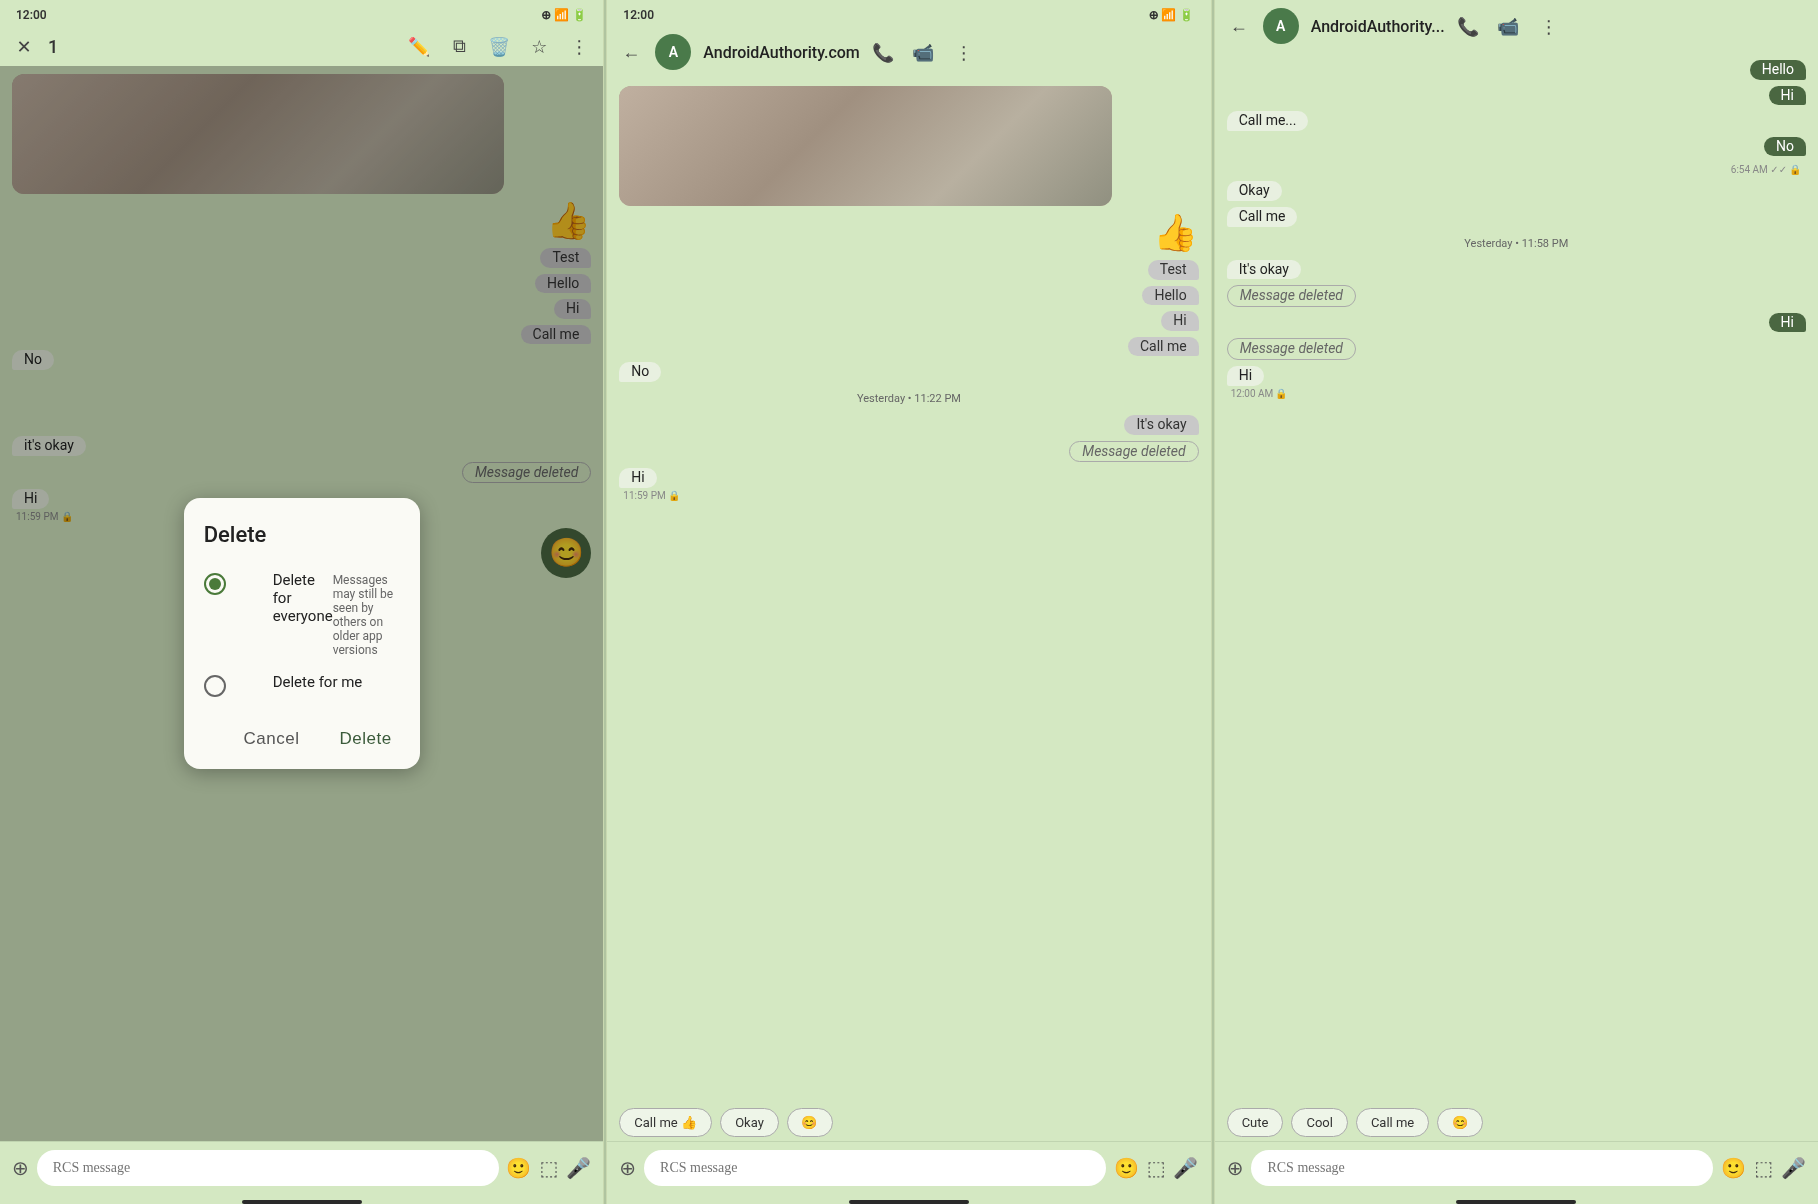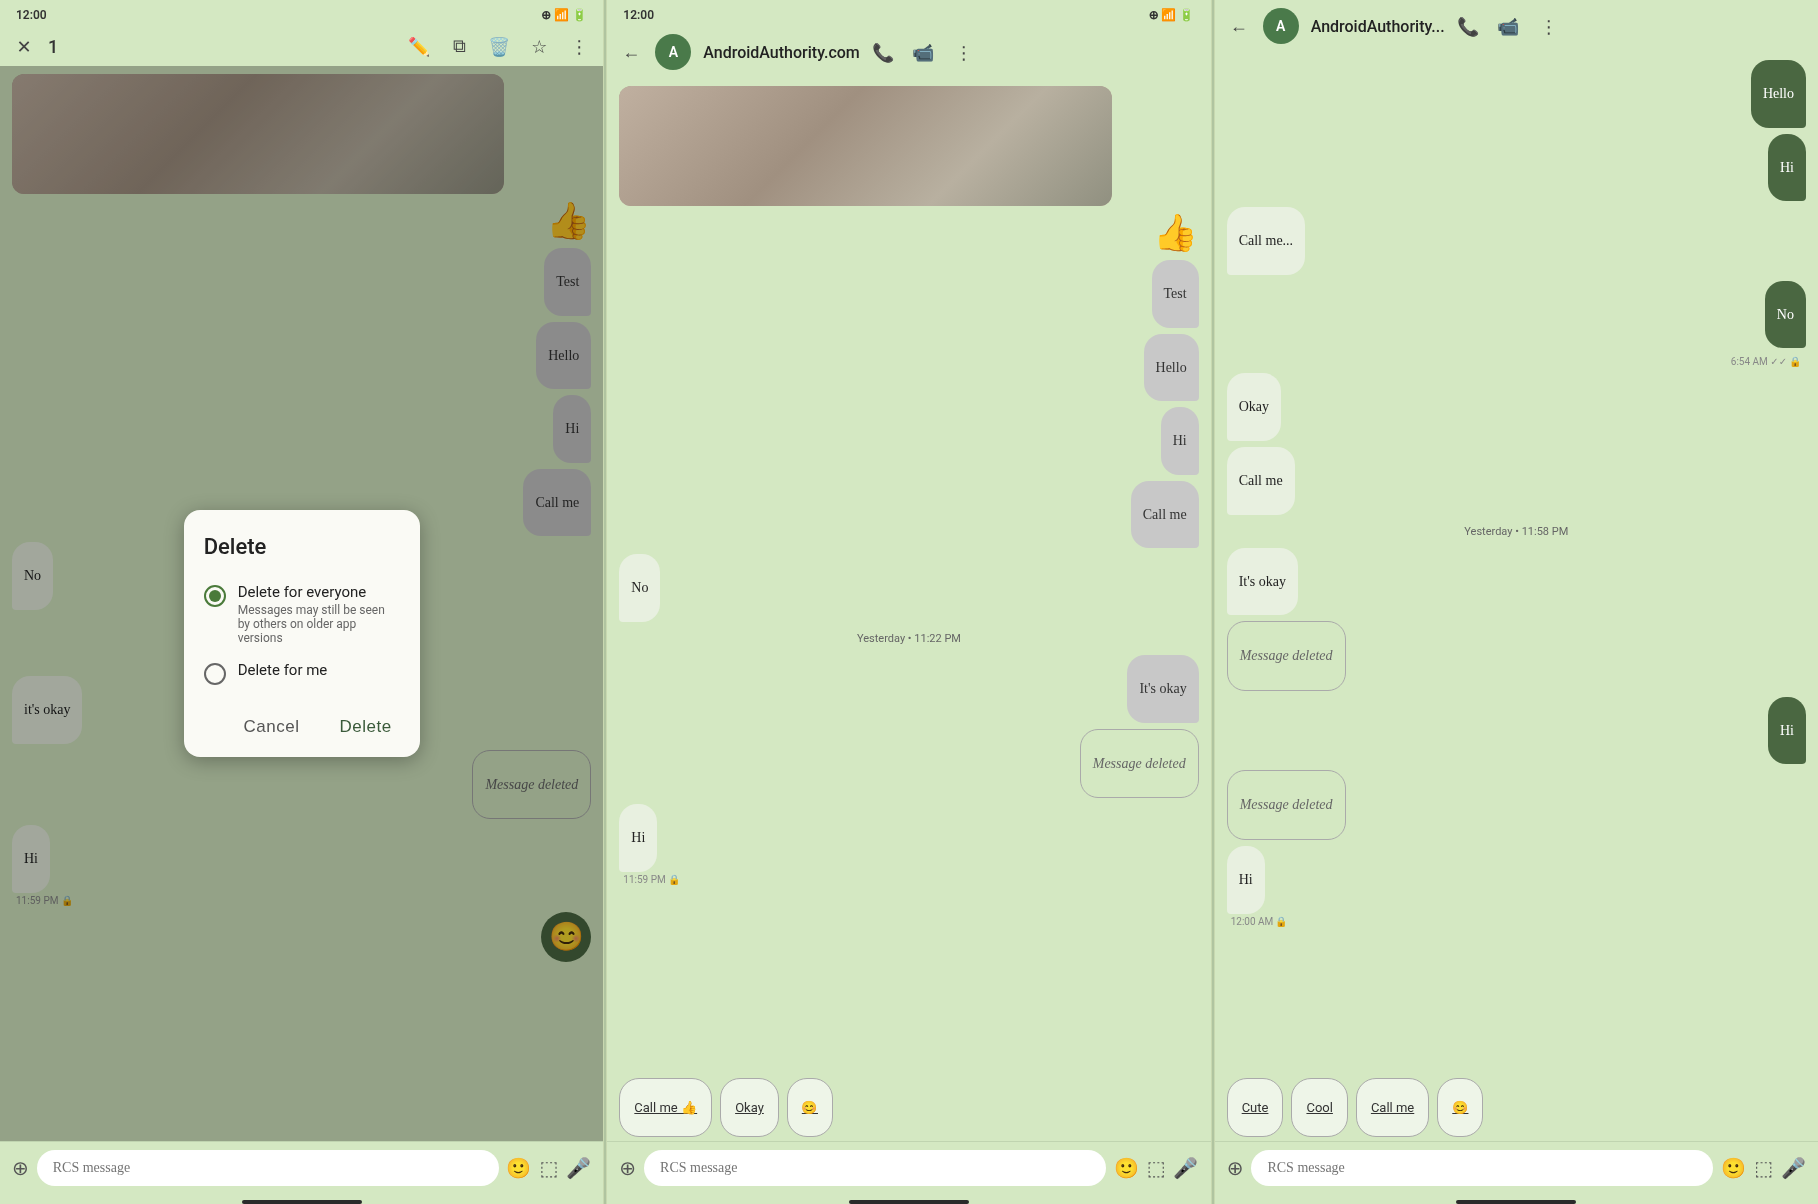--- a/index.html
+++ b/index.html
@@ -74,26 +74,25 @@
       width: 100%; height: 100%;
       background: linear-gradient(135deg, #c0b0a0 0%, #a09080 40%, #b8b0a0 70%, #909080 100%);
       border-radius: 12px;
     }
     .msg-emoji-right {
       align-self: flex-end;
       font-size: 36px;
     }
     .msg-bubble {
       max-width: 70%;
-      padding: 24px 12px;
+      padding: 0 12px;
       border-radius: 18px;
       font-size: 14px;
       line-height: 1.4;
       color: #222;
-      font-family: Liberation Serif, serif;
     }
     .bubble-sent {
       background: #4a6741;
       color: #fff;
       align-self: flex-end;
       border-bottom-right-radius: 4px;
     }
     .bubble-received {
       background: #e8f0e0;
       align-self: flex-start;
@@ -202,21 +201,21 @@
       border-radius: 50%;
       background: #4a7a3a;
     }
     .radio-empty {
       width: 22px; height: 22px;
       border-radius: 50%;
       border: 2px solid #666;
       margin-top: 2px;
       flex-shrink: 0;
     }
-    .delete-option-text { display: flex; flex-direction: column; }
+    .delete-option-text { display: flex; flex-direction: row; margin-left: 35px; }
     .delete-option-main { font-size: 15px; color: #222; font-weight: 400; }
     .delete-option-sub { font-size: 12px; color: #666; margin-top: 2px; }
     .delete-buttons {
       display: flex;
       justify-content: flex-end;
       gap: 24px;
       margin-top: 20px;
     }
     .delete-btn {
       font-size: 17px;
@@ -240,28 +239,27 @@
       flex-shrink: 0;
     }
     .contact-name { font-size: 16px; font-weight: 500; color: #222; }
     .quick-replies {
       display: flex;
       gap: 8px;
       padding: 4px 12px;
       flex-wrap: wrap;
     }
     .quick-reply-chip {
-      padding: 21px 14px;
+      padding: 6px 14px;
       border-radius: 20px;
       border: 1px solid #aaa;
       background: #eef5e8;
       font-size: 13px;
       color: #333;
       cursor: pointer;
-      text-decoration: underline;
     }
     .divider-line {
       height: 4px;
       background: #2a2a2a;
       border-radius: 2px;
       width: 120px;
       align-self: center;
       margin: 6px auto 0;
     }
     .screen-divider {

